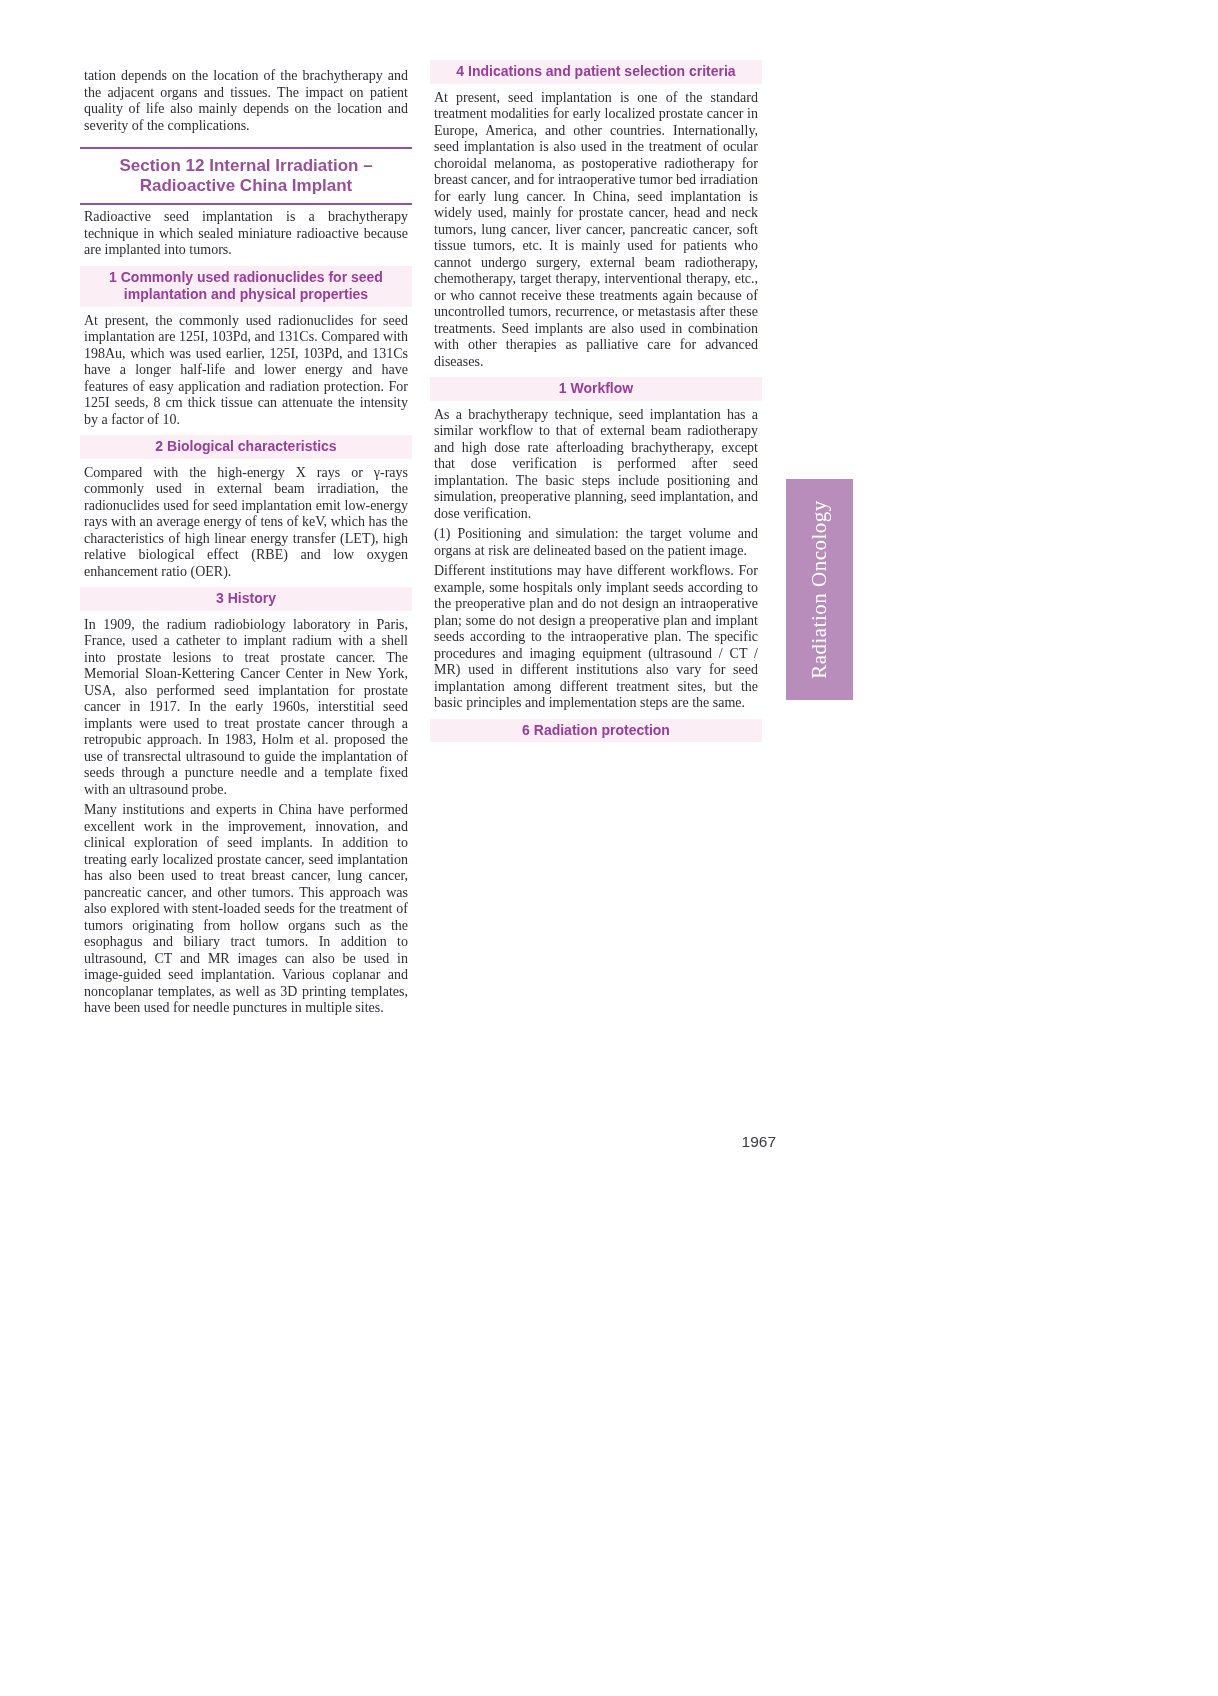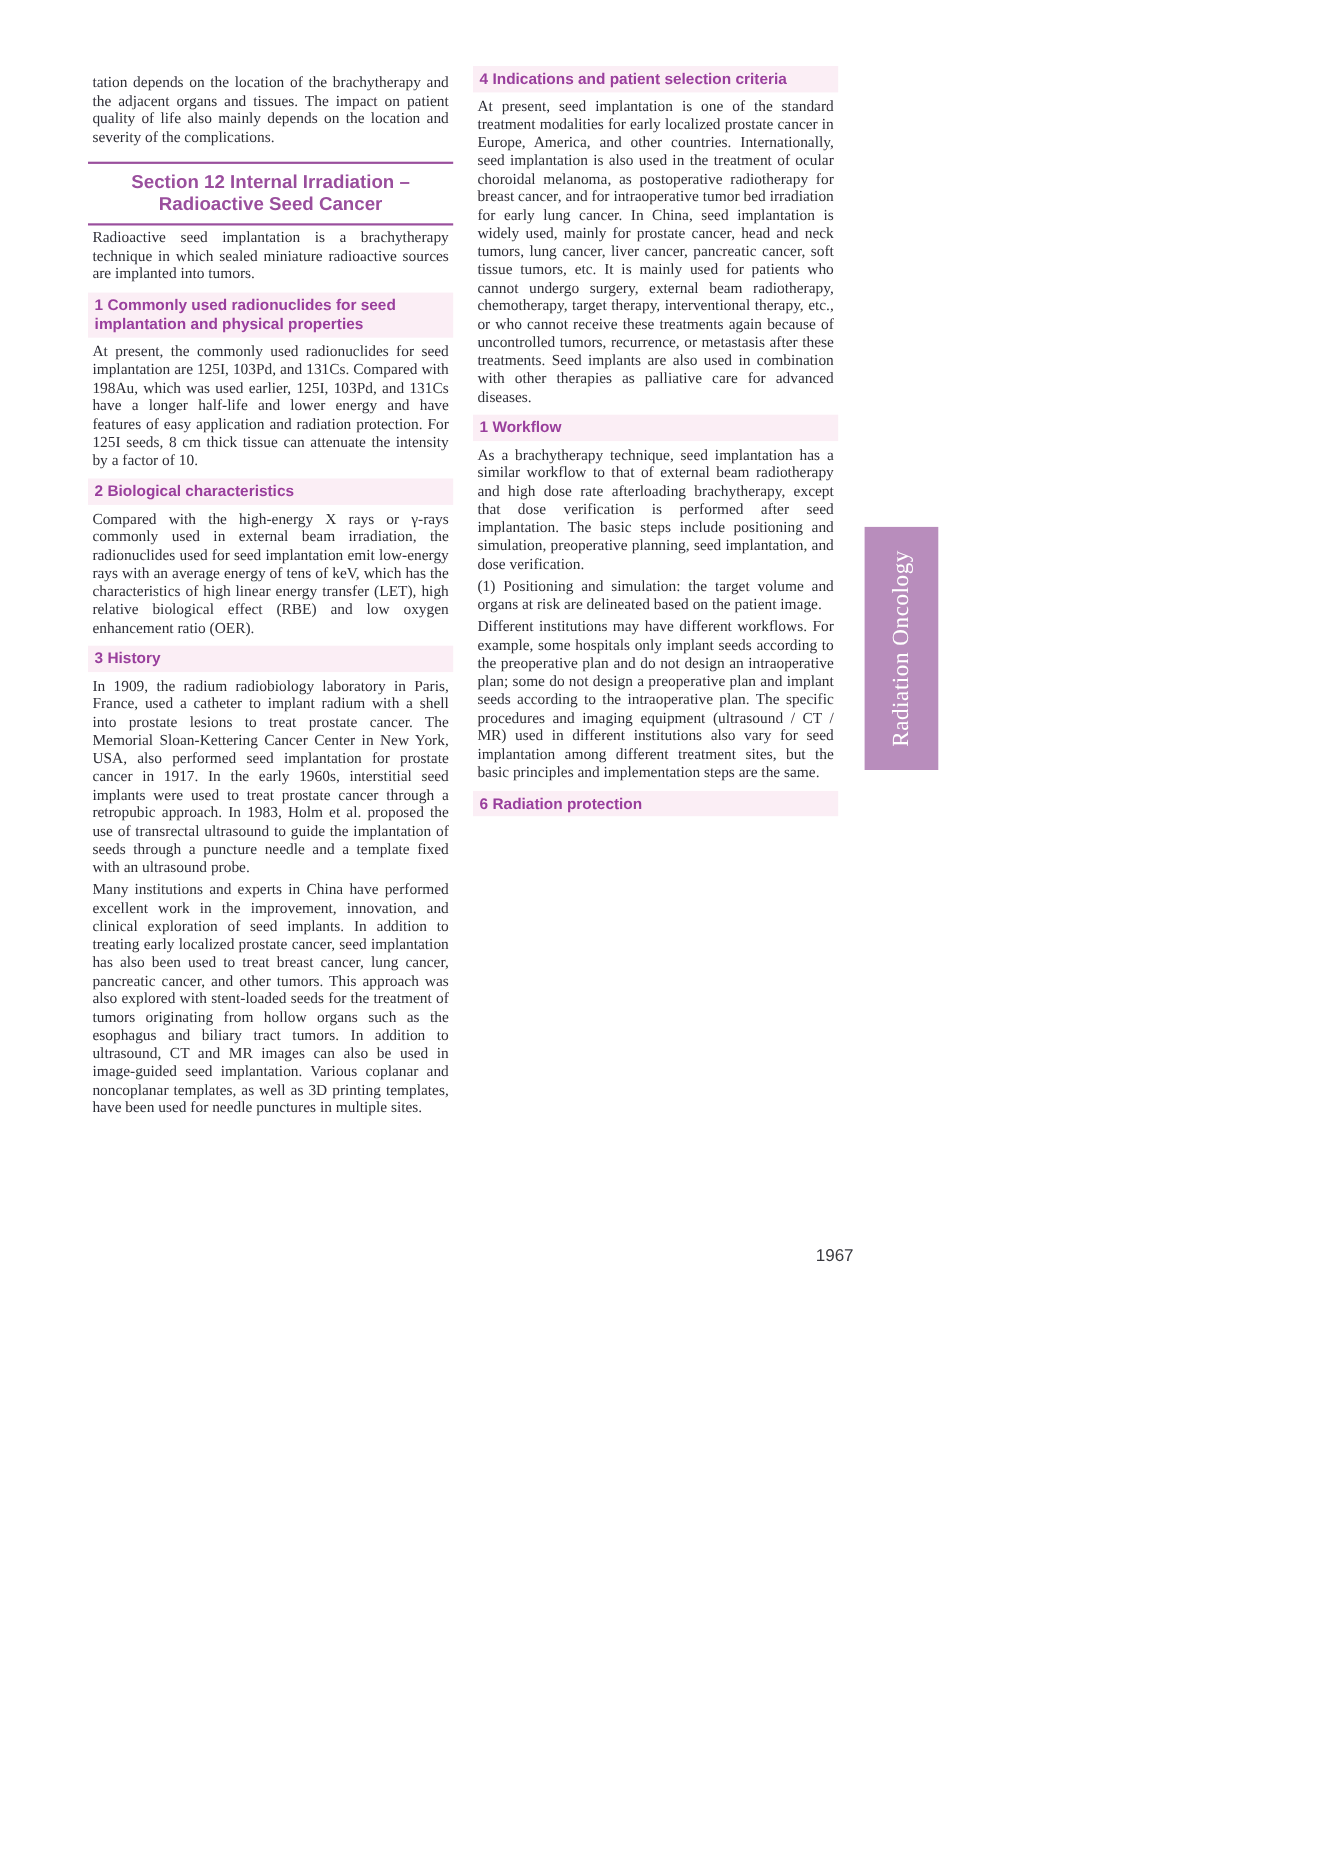--- a/index.html
+++ b/index.html
@@ -22,21 +22,21 @@
   }
   .gap-after-title{margin-top:11px;}
 
   .sec-head{
     background:#fbeef5;
     color:#993e9c;
     font-family:"Liberation Sans", sans-serif;
     font-weight:bold;
     font-size:14px;
     line-height:17.5px;
-    text-align:left;
+    text-align:center;
     padding:3px 6px;
     margin:7px 0 6px 0;
   }
 
   .title-block{margin:13px 0 0 0;}
   .rule{
     height:0;
     border:none;
     border-top:2px solid #9a4f9d;
     margin:0;
@@ -83,26 +83,26 @@
 
 <div>
 
   <div class="column col-left">
     <p class="body">tation depends on the location of the brachytherapy and the adjacent organs and tissues. The impact on patient quality of life also mainly depends on the location and severity of the complications.</p>
 
     <div class="title-block">
       <hr class="rule">
       <div class="sec-title">
         <div>Section 12 Internal Irradiation –</div>
-        <div>Radioactive Seed Cancer</div>
+        <div>Radioactive China Implant</div>
       </div>
       <hr class="rule">
     </div>
 
-    <p class="body gap-after-title">Radioactive seed implantation is a brachytherapy technique in which sealed miniature radioactive sources are implanted into tumors.</p>
+    <p class="body gap-after-title">Radioactive seed implantation is a brachytherapy technique in which sealed miniature radioactive because are implanted into tumors.</p>
 
     <div class="sec-head">1 Commonly used radionuclides for seed implantation and physical properties</div>
     <p class="body">At present, the commonly used radionuclides for seed implantation are 125I, 103Pd, and 131Cs. Compared with 198Au, which was used earlier, 125I, 103Pd, and 131Cs have a longer half-life and lower energy and have features of easy application and radiation protection. For 125I seeds, 8 cm thick tissue can attenuate the intensity by a factor of 10.</p>
 
     <div class="sec-head">2 Biological characteristics</div>
     <p class="body">Compared with the high-energy X rays or γ-rays commonly used in external beam irradiation, the radionuclides used for seed implantation emit low-energy rays with an average energy of tens of keV, which has the characteristics of high linear energy transfer (LET), high relative biological effect (RBE) and low oxygen enhancement ratio (OER).</p>
 
     <div class="sec-head">3 History</div>
     <p class="body">In 1909, the radium radiobiology laboratory in Paris, France, used a catheter to implant radium with a shell into prostate lesions to treat prostate cancer. The Memorial Sloan-Kettering Cancer Center in New York, USA, also performed seed implantation for prostate cancer in 1917. In the early 1960s, interstitial seed implants were used to treat prostate cancer through a retropubic approach. In 1983, Holm et al. proposed the use of transrectal ultrasound to guide the implantation of seeds through a puncture needle and a template fixed with an ultrasound probe.</p>
     <p class="body">Many institutions and experts in China have performed excellent work in the improvement, innovation, and clinical exploration of seed implants. In addition to treating early localized prostate cancer, seed implantation has also been used to treat breast cancer, lung cancer, pancreatic cancer, and other tumors. This approach was also explored with stent-loaded seeds for the treatment of tumors originating from hollow organs such as the esophagus and biliary tract tumors. In addition to ultrasound, CT and MR images can also be used in image-guided seed implantation. Various coplanar and noncoplanar templates, as well as 3D printing templates, have been used for needle punctures in multiple sites.</p>

